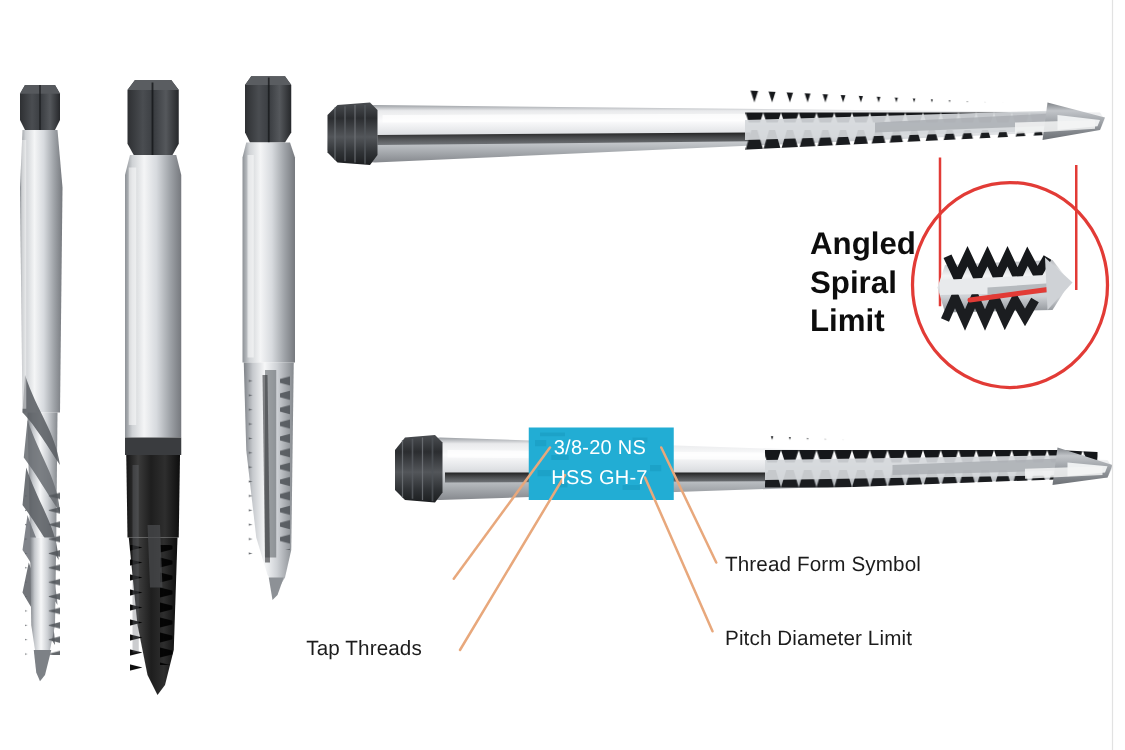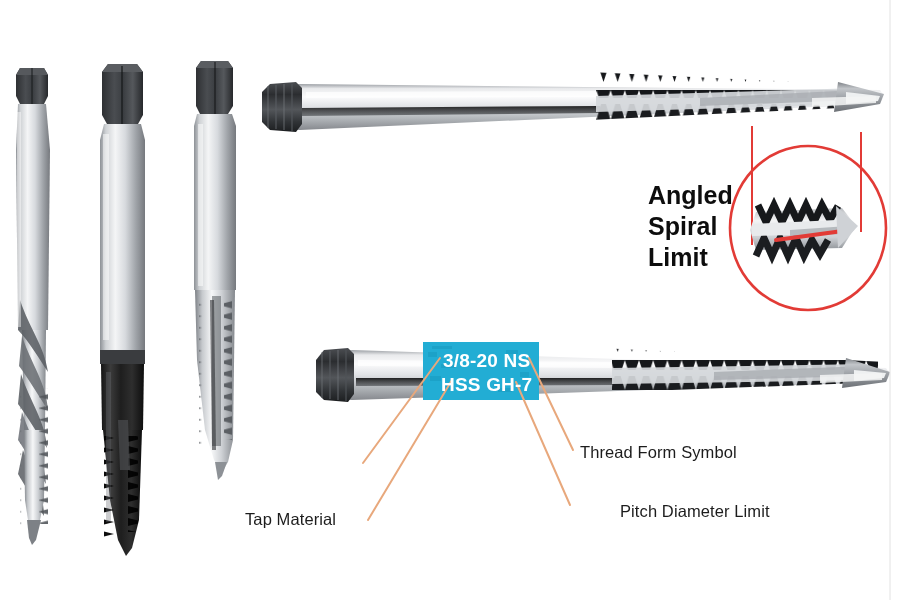--- a/index.html
+++ b/index.html
@@ -27,22 +27,22 @@
     font-family:"Liberation Sans", sans-serif;
     font-size:25px;
     font-weight:700;
     color:#0d0d0d;
     line-height:31px;
     white-space:nowrap;
   }
   .chip-text{
     position:absolute;
     font-family:"Liberation Sans", sans-serif;
-    font-weight:700;
-    font-size:19px;
+    font-weight:400;
+    font-size:16px;
     color:#ffffff;
     white-space:nowrap;
     letter-spacing:.2px;
     text-align:center;
   }
 </style>
 </head>
 <body>
 
 <div id="stage">
@@ -282,17 +282,17 @@
 
   <div class="callout-title" style="left:648px; top:180px;">
     <div>Angled</div>
     <div>Spiral</div>
     <div>Limit</div>
   </div>
 
   <div class="chip-text" style="left:443px; top:350px;">3/8-20 NS</div>
   <div class="chip-text" style="left:441px; top:374px;">HSS GH-7</div>
 
-  <div class="lbl lbl-annot" style="left:245px; top:510px;">Tap Material</div>
+  <div class="lbl lbl-annot" style="left:245px; top:510px;">Tap Threads</div>
   <div class="lbl lbl-annot" style="left:580px; top:443px;">Thread Form Symbol</div>
-  <div class="lbl lbl-annot" style="left:580px; top:502px;margin-left:40px;">Pitch Diameter Limit</div>
+  <div class="lbl lbl-annot" style="left:580px; top:502px;">Pitch Diameter Limit</div>
 
 </div>
 
 </body></html>

